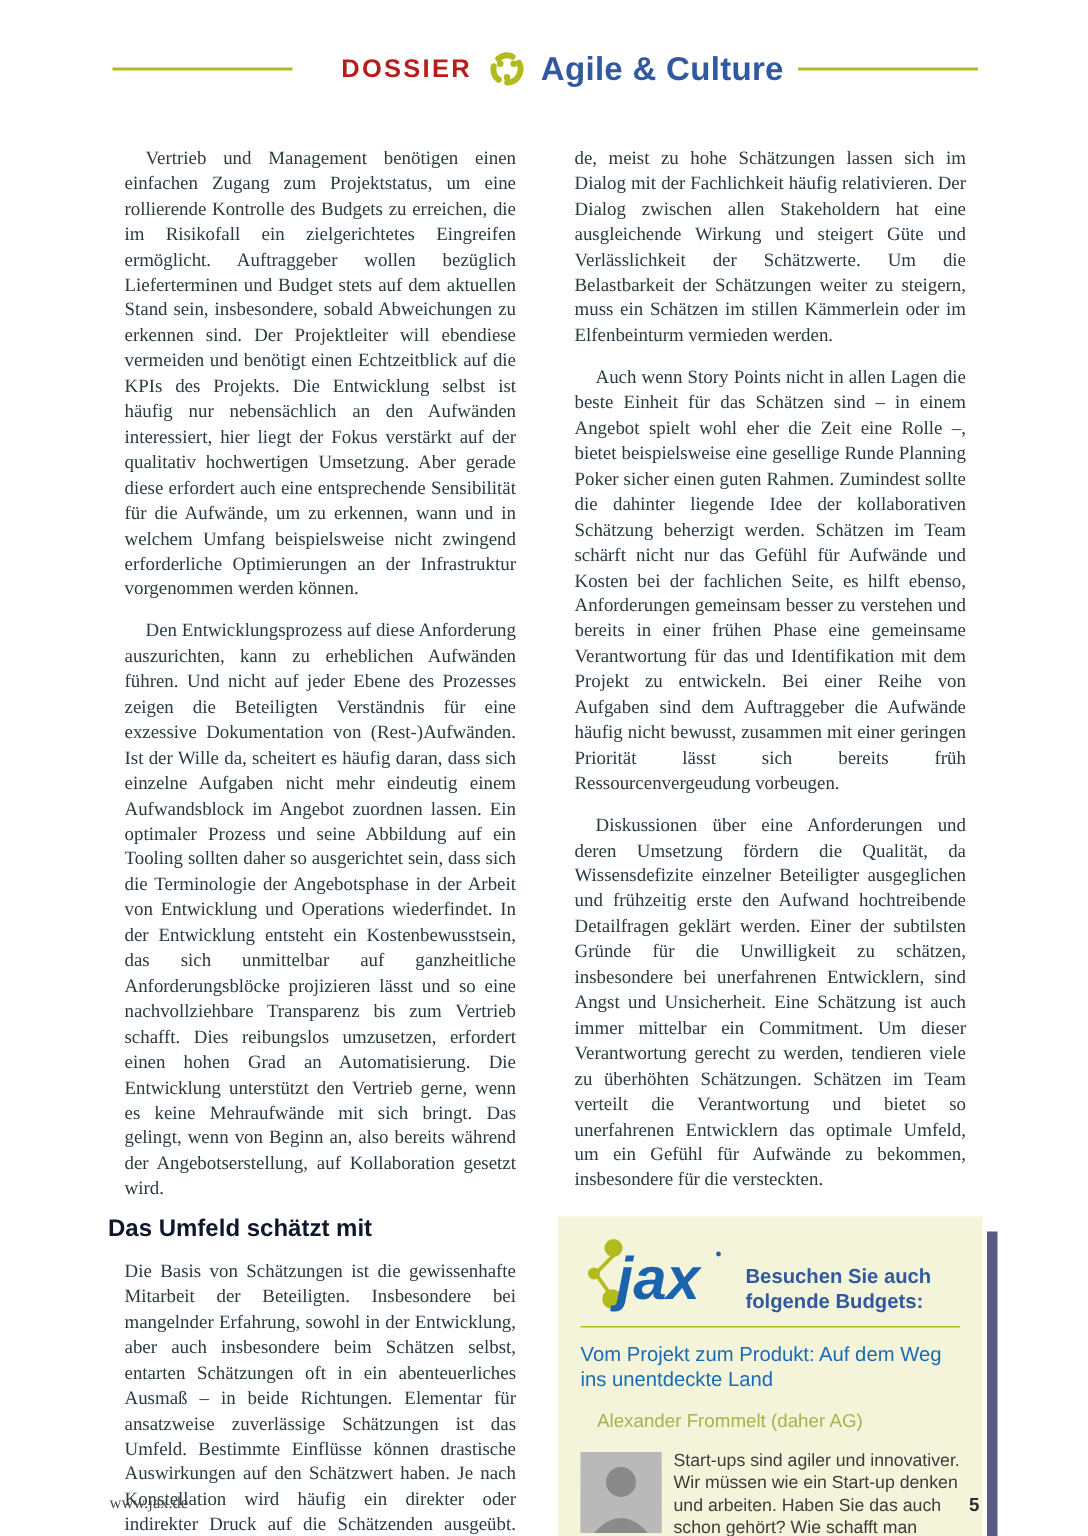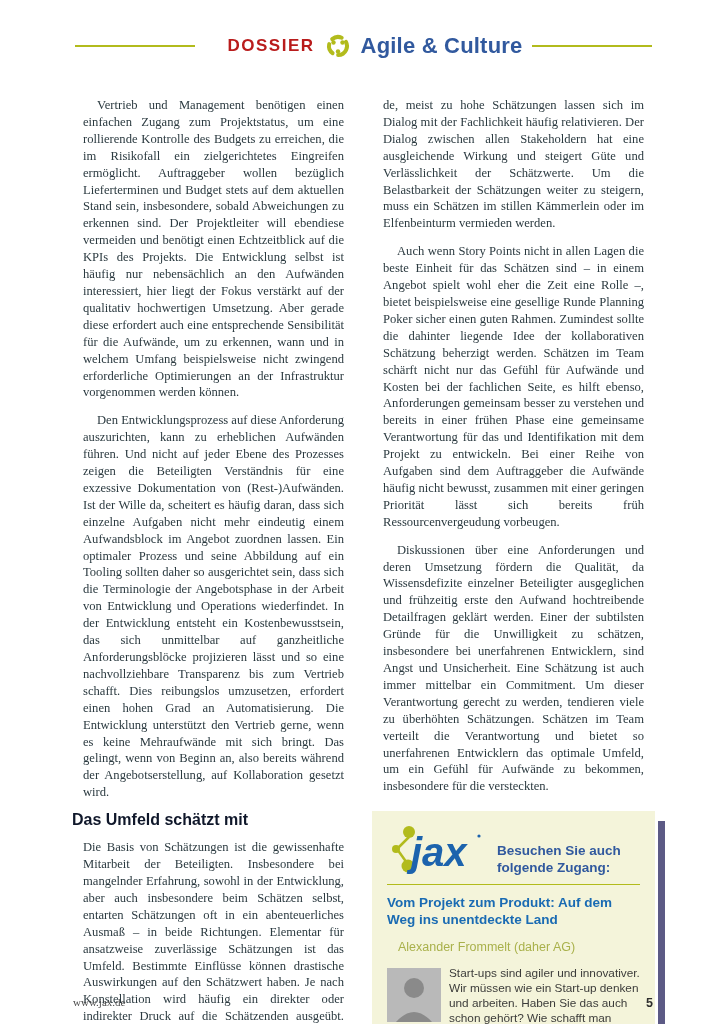--- a/index.html
+++ b/index.html
@@ -50,21 +50,21 @@
     text-align:left;
   }
   .box-head{display:flex;align-items:flex-end;gap:14px;margin-bottom:8px;}
   .jax-logo{width:96px;height:52px;display:block;flex:none;}
   .visit-text{
     color:#31599e;font-size:13.5px;line-height:17px;font-weight:bold;width:150px;
   }
   .box-sep{height:1px;background:#b2bb1c;margin:4px 0 9px 0;}
   .session-title{
     margin:0 0 3px 0;
-    color:#1a6bb3;font-size:13.5px;line-height:17px;font-weight:bold;
+    color:#1a6bb3;font-size:13.5px;line-height:17px;font-weight:normal;
   }
   .session-author{
     color:#a9b14b;font-size:12.5px;line-height:16px;margin:0 0 7px 0;
   }
   .box-body{
     font-size:11.8px;line-height:14.8px;color:#3c3c3a;text-align:left;
   }
   .speaker-photo{
     float:left;width:54px;height:54px;margin:2px 8px 2px 0;
     background:linear-gradient(135deg,#cfcfcf 0%,#9a9a9a 100%);
@@ -118,21 +118,21 @@
         <div class="box-head">
           <svg class="jax-logo" viewBox="0 0 96 52">
             <line x1="10" y1="25" x2="22" y2="13" stroke="#b2bb1c" stroke-width="2.5"></line>
             <line x1="10" y1="25" x2="20" y2="39" stroke="#b2bb1c" stroke-width="2.5"></line>
             <circle cx="22" cy="8" r="6" fill="#b2bb1c"></circle>
             <circle cx="9" cy="25" r="4" fill="#b2bb1c"></circle>
             <circle cx="21" cy="42" r="6.5" fill="#b2bb1c"></circle>
             <text x="24" y="42" font-family="Liberation Sans, sans-serif" font-weight="bold" font-style="italic" font-size="40" fill="#1c63ad">jax</text>
             <circle cx="92" cy="12" r="1.6" fill="#1c63ad"></circle>
           </svg>
-          <div class="visit-text">Besuchen Sie auch folgende Zugang:</div>
+          <div class="visit-text">Besuchen Sie auch folgende Budgets:</div>
         </div>
         <div class="box-sep"></div>
         <h3 class="session-title">Vom Projekt zum Produkt: Auf dem Weg ins unentdeckte Land</h3>
         <p class="session-author">Alexander Frommelt (daher AG)</p>
         <div class="box-body">
           <span class="speaker-photo">
             <svg viewBox="0 0 54 54" width="54" height="54">
               <rect width="54" height="54" fill="#b9b9b9"></rect>
               <circle cx="27" cy="20" r="10" fill="#8a8a8a"></circle>
               <path d="M9 54 Q27 34 45 54 Z" fill="#8a8a8a"></path>

